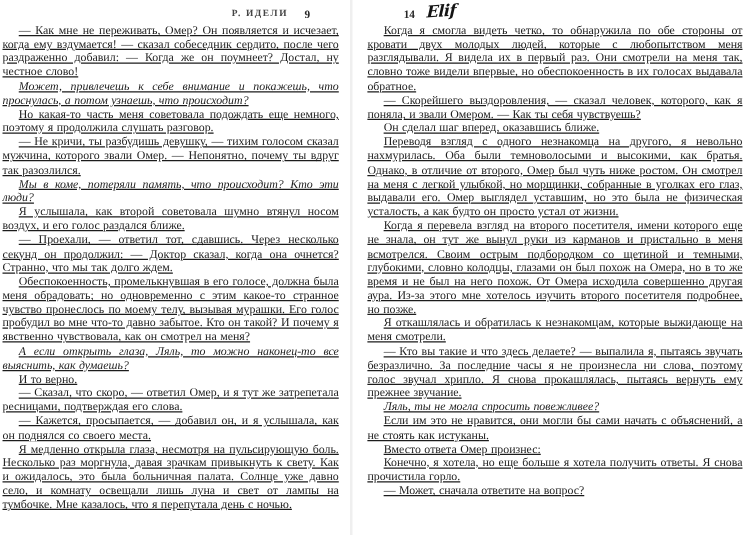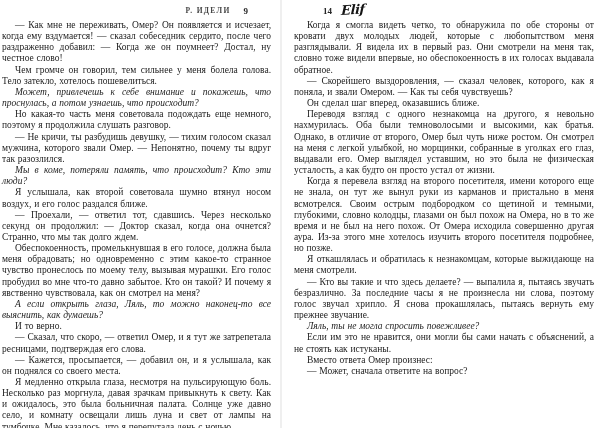--- a/index.html
+++ b/index.html
@@ -68,36 +68,36 @@
   }
   .para {
     margin: 0;
     font-family: "Liberation Serif", serif;
     font-size: 9.5px;
     line-height: 11.15px;
     color: #1c1c1c;
     text-align: justify;
     text-indent: 13px;
     word-spacing: 0.4px;
+    text-decoration: underline;
   }
   .para.italic { font-style: italic; }
 </style>
 </head>
 <body>
 
 <div class="spread">
 
   <section class="page page-left">
     <header class="page-header hleft">
       <span class="running-author">Р. ИДЕЛИ</span>
       <span class="pagenum">9</span>
     </header>
     <div class="page-body">
         <p class="para">— Как мне не переживать, Омер? Он появляется и исчезает, когда ему вздумается! — сказал собеседник сердито, после чего раздраженно добавил: — Когда же он поумнеет? Достал, ну честное слово!</p>
-        <p class="para">Чем громче он говорил, тем сильнее у меня болела голова. Тело затекло, хотелось пошевелиться.</p>
         <p class="para italic">Может, привлечешь к себе внимание и покажешь, что проснулась, а потом узнаешь, что происходит?</p>
         <p class="para">Но какая-то часть меня советовала подождать еще немного, поэтому я продолжила слушать разговор.</p>
         <p class="para">— Не кричи, ты разбудишь девушку, — тихим голосом сказал мужчина, которого звали Омер. — Непонятно, почему ты вдруг так разозлился.</p>
         <p class="para italic">Мы в коме, потеряли память, что происходит? Кто эти люди?</p>
         <p class="para">Я услышала, как второй советовала шумно втянул носом воздух, и его голос раздался ближе.</p>
         <p class="para">— Проехали, — ответил тот, сдавшись. Через несколько секунд он продолжил: — Доктор сказал, когда она очнется? Странно, что мы так долго ждем.</p>
         <p class="para">Обеспокоенность, промелькнувшая в его голосе, должна была меня обрадовать; но одновременно с этим какое-то странное чувство пронеслось по моему телу, вызывая мурашки. Его голос пробудил во мне что-то давно забытое. Кто он такой? И почему я явственно чувствовала, как он смотрел на меня?</p>
         <p class="para italic">А если открыть глаза, Ляль, то можно наконец-то все выяснить, как думаешь?</p>
         <p class="para">И то верно.</p>
         <p class="para">— Сказал, что скоро, — ответил Омер, и я тут же затрепетала ресницами, подтверждая его слова.</p>
@@ -117,17 +117,18 @@
         <p class="para">Когда я смогла видеть четко, то обнаружила по обе стороны от кровати двух молодых людей, которые с любопытством меня разглядывали. Я видела их в первый раз. Они смотрели на меня так, словно тоже видели впервые, но обеспокоенность в их голосах выдавала обратное.</p>
         <p class="para">— Скорейшего выздоровления, — сказал человек, которого, как я поняла, и звали Омером. — Как ты себя чувствуешь?</p>
         <p class="para">Он сделал шаг вперед, оказавшись ближе.</p>
         <p class="para">Переводя взгляд с одного незнакомца на другого, я невольно нахмурилась. Оба были темноволосыми и высокими, как братья. Однако, в отличие от второго, Омер был чуть ниже ростом. Он смотрел на меня с легкой улыбкой, но морщинки, собранные в уголках его глаз, выдавали его. Омер выглядел уставшим, но это была не физическая усталость, а как будто он просто устал от жизни.</p>
         <p class="para">Когда я перевела взгляд на второго посетителя, имени которого еще не знала, он тут же вынул руки из карманов и пристально в меня всмотрелся. Своим острым подбородком со щетиной и темными, глубокими, словно колодцы, глазами он был похож на Омера, но в то же время и не был на него похож. От Омера исходила совершенно другая аура. Из-за этого мне хотелось изучить второго посетителя подробнее, но позже.</p>
         <p class="para">Я откашлялась и обратилась к незнакомцам, которые выжидающе на меня смотрели.</p>
         <p class="para">— Кто вы такие и что здесь делаете? — выпалила я, пытаясь звучать безразлично. За последние часы я не произнесла ни слова, поэтому голос звучал хрипло. Я снова прокашлялась, пытаясь вернуть ему прежнее звучание.</p>
         <p class="para italic">Ляль, ты не могла спросить повежливее?</p>
         <p class="para">Если им это не нравится, они могли бы сами начать с объяснений, а не стоять как истуканы.</p>
         <p class="para">Вместо ответа Омер произнес:</p>
+        <p class="para">Конечно, я хотела, но еще больше я хотела получить ответы. Я снова прочистила горло.</p>
         <p class="para">— Может, сначала ответите на вопрос?</p>
       </div>
   </section>
 
 </div>
 
 </body></html>

